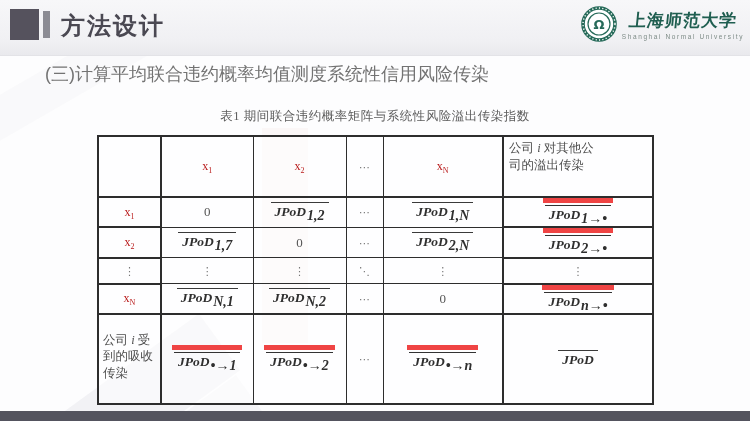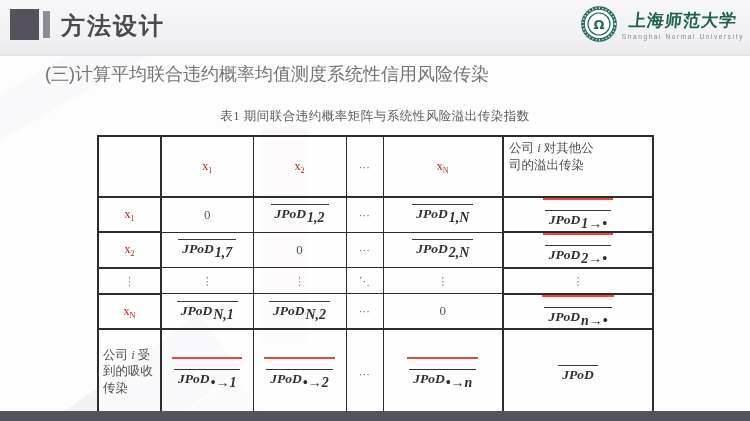--- a/index.html
+++ b/index.html
@@ -43,21 +43,21 @@
   .mt tr.r4 td{height:26px;} .mt tr.rb td{height:54px;border-top-width:2px;}
   .mt tr.hr td.c5{text-align:left;vertical-align:top;padding:3px 5px;font-size:12.5px;line-height:1.35;color:#4f4f4f;white-space:pre-line;}
   .mt tr.rb td.c0{text-align:left;vertical-align:top;padding:17px 4px;font-size:12.5px;line-height:1.3;color:#4f4f4f;white-space:pre-line;}
   .vx{font-size:12px;color:#b91c1c;font-style:normal;}
   .vx sub{font-size:8px;}
   .zero{color:#555;}
   .dots{font-family:"DejaVu Sans",sans-serif;color:#777;font-size:11px;}
   .jp{font-style:italic;font-weight:bold;font-size:13.5px;color:#2f2f2f;white-space:nowrap;}
   .jsub{font-size:14px;vertical-align:-4px;margin-left:1px;font-weight:600;}
   .ol1{display:inline-block;line-height:1.1;border-top:1px solid #3a3a3a;padding:2px 4px 0;}
-  .ol2{display:inline-block;line-height:1.1;border-top:2px solid #ef4444;padding:10px 2px 0;}
+  .ol2{display:inline-block;line-height:1.1;border-top:5px solid #ef4444;padding:2px 2px 0;}
   .ol2 > .ol1{border-top:1px solid #333;}
 
   .bottombar{position:absolute;z-index:3;left:0;bottom:0;width:750px;height:10px;background:#54545e;}
 </style>
 </head>
 <body>
 
 <div class="slide">
 
   <div class="wm wm1"></div>

